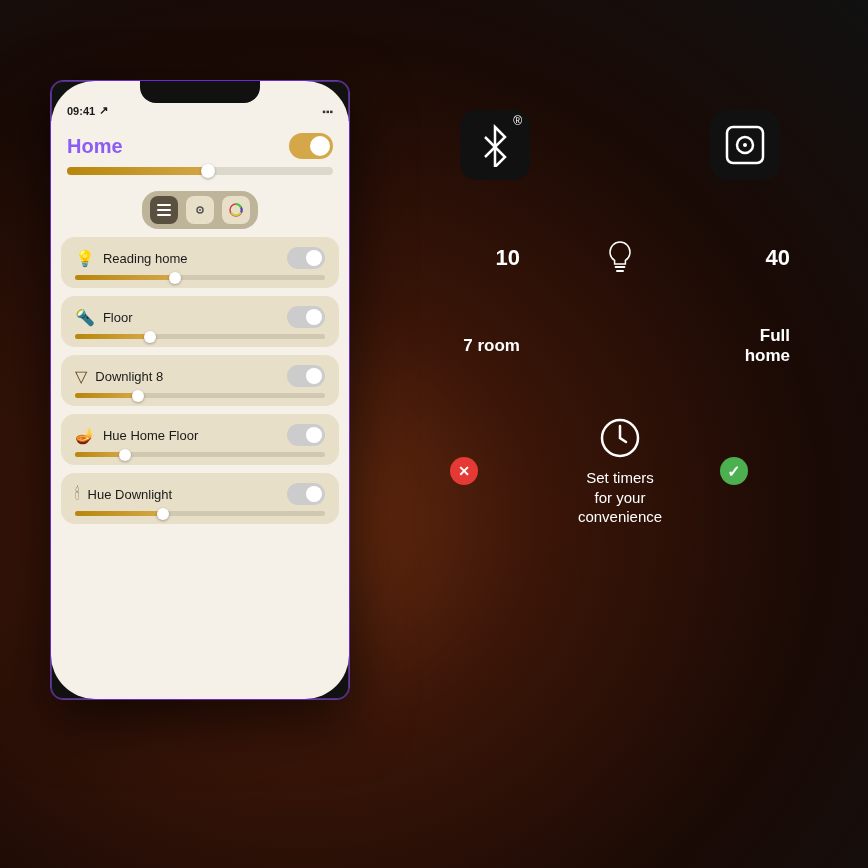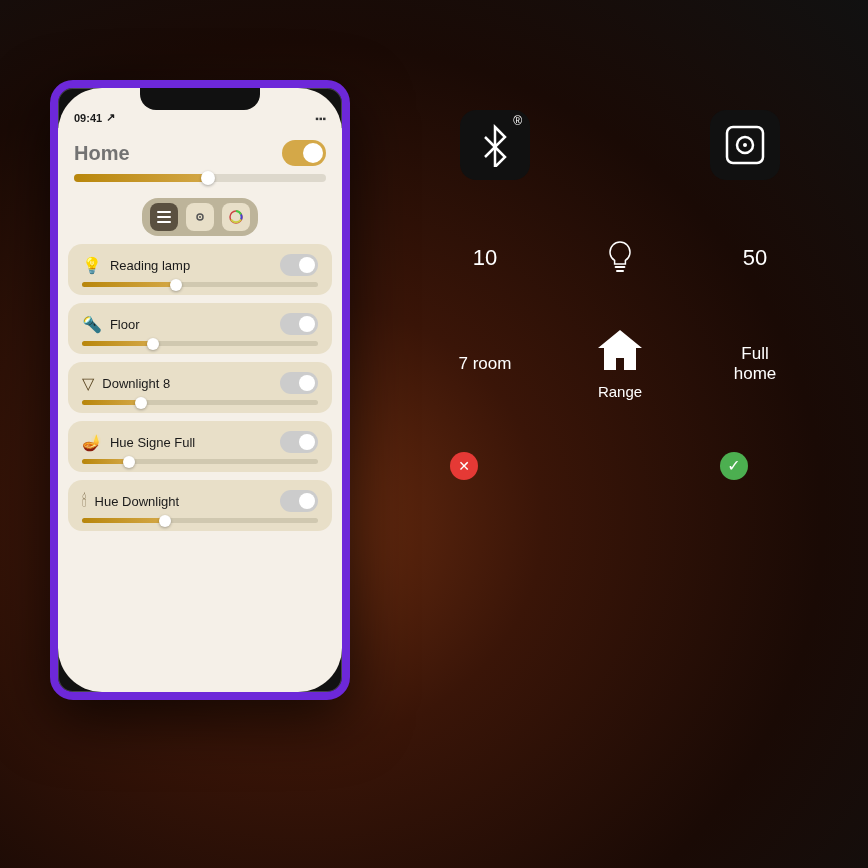--- a/index.html
+++ b/index.html
@@ -46,23 +46,23 @@
       display: flex;
       align-items: center;
       justify-content: space-between;
       width: 340px;
       margin-bottom: 50px;
     }
 
     .comparison-value {
       color: white;
       font-size: 22px;
-      font-weight: 400;
+      font-weight: 700;
       width: 70px;
-      text-align: center;
+      text-align: right;
     }
 
     .comparison-center {
       display: flex;
       flex-direction: column;
       align-items: center;
       gap: 8px;
       width: 160px;
     }
 
@@ -97,22 +97,22 @@
       left: 30px;
       top: 60px;
       width: 340px;
       height: 750px;
     }
 
     .phone {
       width: 300px;
       height: 620px;
       background: #111;
-      border-radius: 23px;
-      border: 8px solid #6d28d9;
+      border-radius: 13px;
+      border: 1px solid #6d28d9;
       position: relative;
       overflow: hidden;
       box-shadow: 0 20px 60px rgba(0,0,0,0.7), inset 0 0 0 1px #444;
       left: 20px;
       top: 20px;
     }
 
     
     .notch {
       position: absolute;
@@ -179,21 +179,21 @@
     .home-title-row {
       display: flex;
       align-items: center;
       justify-content: space-between;
       margin-bottom: 8px;
     }
 
     .home-title {
       font-size: 20px;
       font-weight: 700;
-      color: #737373;
+      color: #8b5cf6;
     }
 
     .toggle-switch {
       width: 44px;
       height: 26px;
       background: #d4a848;
       border-radius: 13px;
       position: relative;
     }
 
@@ -419,21 +419,21 @@
             </div>
           </div>
         </div>
 
         <div class="light-list">
 
           <div class="light-item">
             <div class="light-item-top">
               <div class="light-item-left">
                 <span class="light-icon">💡</span>
-                <span class="light-name">Reading lamp</span>
+                <span class="light-name">Reading home</span>
               </div>
               <div class="toggle-small">
                   <div class="toggle-thumb-small"></div>
                 </div>
             </div>
             <div class="light-slider">
               <div class="light-slider-fill" style="width:40%;"></div>
               <div class="light-slider-thumb" style="left:40%;"></div>
             </div>
           </div>
@@ -467,21 +467,21 @@
             <div class="light-slider">
               <div class="light-slider-fill" style="width:25%;"></div>
               <div class="light-slider-thumb" style="left:25%;"></div>
             </div>
           </div>
 
           <div class="light-item">
             <div class="light-item-top">
               <div class="light-item-left">
                 <span class="light-icon">🪔</span>
-                <span class="light-name">Hue Signe Full</span>
+                <span class="light-name">Hue Home Floor</span>
               </div>
               <div class="toggle-small">
                   <div class="toggle-thumb-small"></div>
                 </div>
             </div>
             <div class="light-slider">
               <div class="light-slider-fill" style="width:20%;"></div>
               <div class="light-slider-thumb" style="left:20%;"></div>
             </div>
           </div>
@@ -536,37 +536,42 @@
   <div class="comparison-row">
     <div class="comparison-value">10</div>
     <div class="comparison-center">
 
       <svg width="24" height="36" viewBox="0 0 24 36" fill="none">
         <path d="M12 2C6.48 2 2 6.48 2 12c0 3.54 1.83 6.65 4.6 8.47V24h10.8v-3.53C20.17 18.65 22 15.54 22 12c0-5.52-4.48-10-10-10z" stroke="white" stroke-width="1.5" fill="none"></path>
         <rect x="6.6" y="26" width="10.8" height="2" rx="1" fill="white"></rect>
         <rect x="8" y="30" width="8" height="2" rx="1" fill="white"></rect>
       </svg>
     </div>
-    <div class="comparison-value">50</div>
+    <div class="comparison-value">40</div>
   </div>
 
   <div class="range-row">
     <div class="comparison-value" style="font-size:17px;">7 room</div>
-    <div class="comparison-center">
-
-      <svg width="52" height="48" viewBox="0 0 52 48" fill="none">
-        <path d="M26 4L4 22h6v22h12V32h8v12h12V22h6L26 4z" fill="white"></path>
-      </svg>
-      <div class="comparison-label">Range</div>
-    </div>
     <div class="comparison-value" style="font-size:17px;">Full home</div>
   </div>
 
   <div class="timer-row">
     <div class="comparison-value">
       <div class="x-circle">✕</div>
     </div>
+    <div class="comparison-center">
+
+      <svg width="44" height="44" viewBox="0 0 44 44" fill="none">
+        <circle cx="22" cy="22" r="18" stroke="white" stroke-width="2.5" fill="none"></circle>
+        <path d="M22 10v12l6 4" stroke="white" stroke-width="2.5" stroke-linecap="round"></path>
+      </svg>
+      <div class="comparison-label">
+        <span>Set timers</span><br>
+        <span>for your</span><br>
+        <span>convenience</span>
+      </div>
+    </div>
     <div class="comparison-value">
       <div class="check-circle">✓</div>
     </div>
   </div>
 
 </div>
 
 </body></html>

